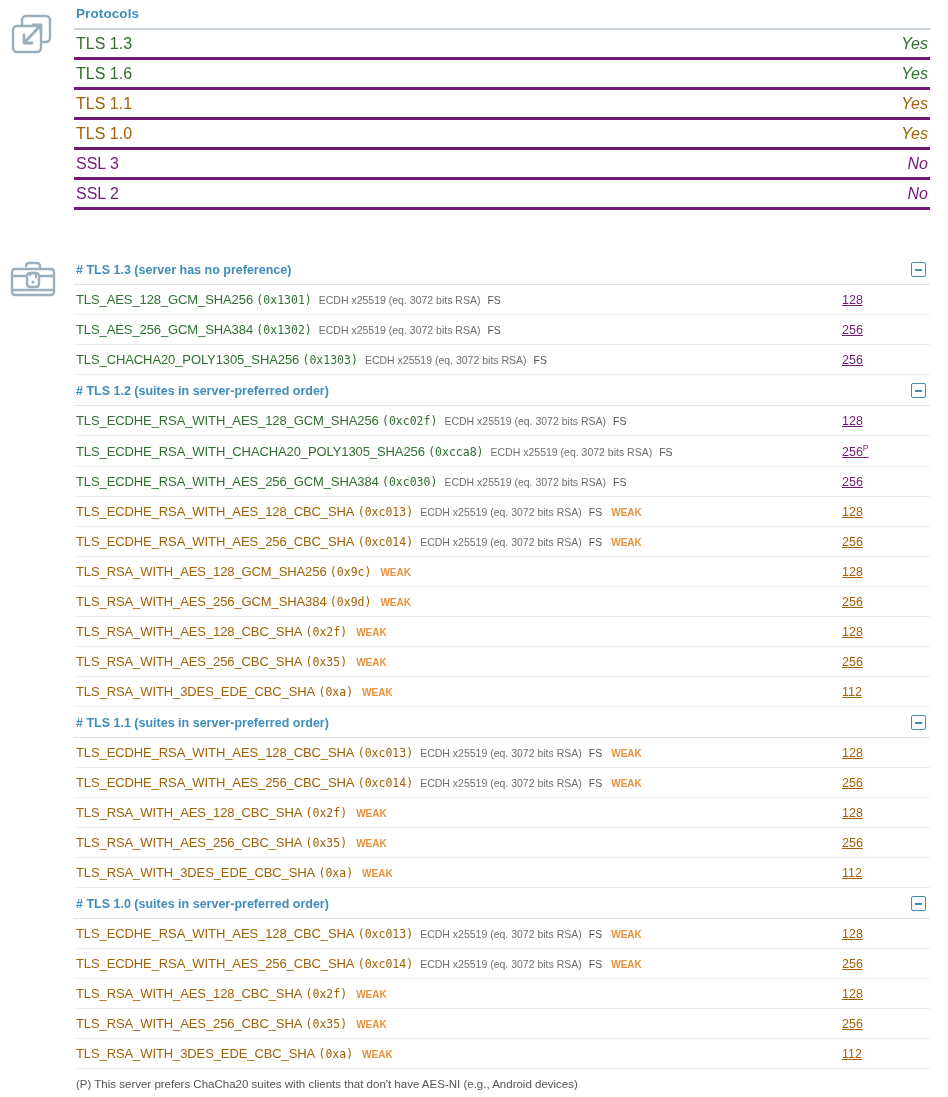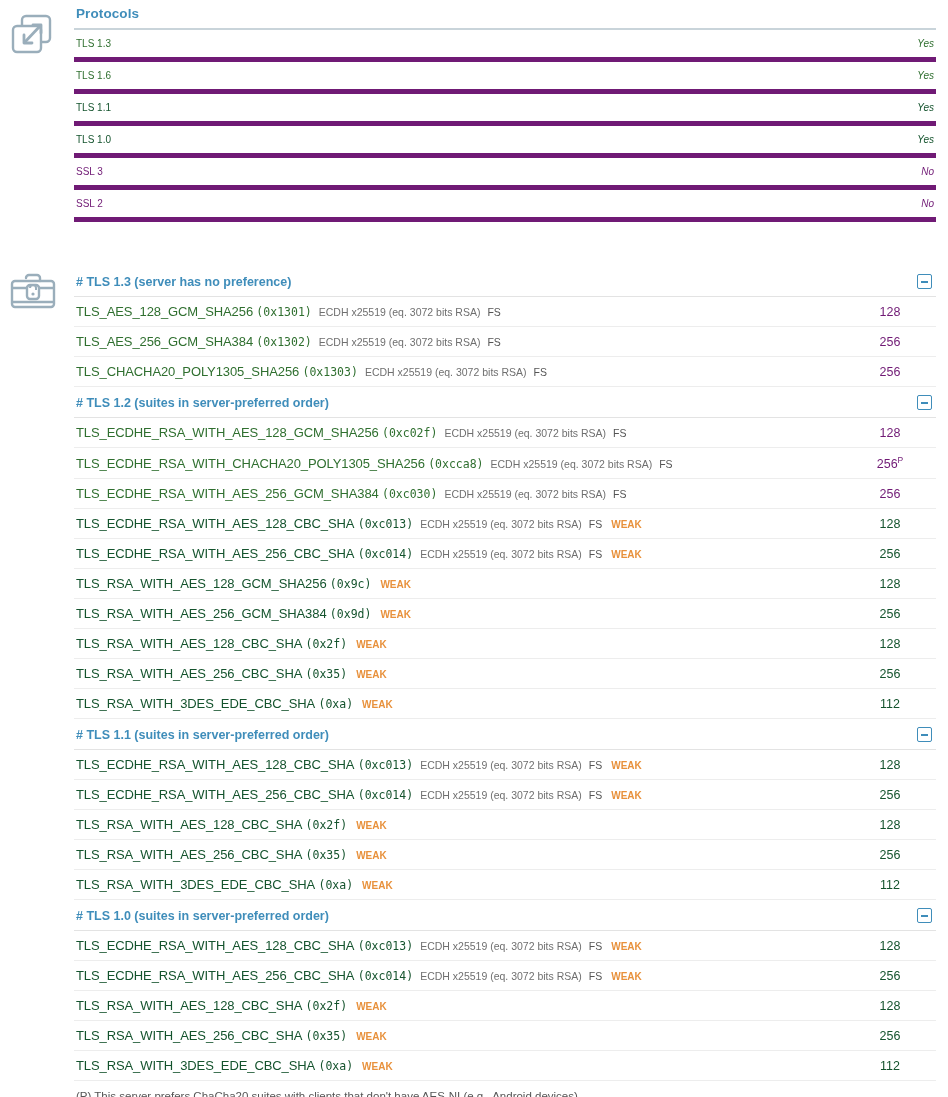--- a/index.html
+++ b/index.html
@@ -16,21 +16,21 @@
     font-size: 12px;
     color: #333333;
     position: relative;
     overflow: hidden;
   }
 
   
   .section {
     position: relative;
     padding-left: 74px;
-    padding-right: 12px;
+    padding-right: 18px;
   }
   .section-icon {
     position: absolute;
     left: 8px;
     top: 10px;
     width: 50px;
     height: 50px;
     color: #9aaebb;
   }
   .section-icon svg { display: block; width: 50px; height: 50px; }
@@ -47,36 +47,36 @@
     margin-bottom: 0;
   }
 
   
   table.tbl {
     width: 100%;
     border-collapse: collapse;
     table-layout: fixed;
   }
   table.tbl td {
-    border-bottom: 5px solid #701a75;
+    border-bottom: 3px solid #701a75;
     padding: 6px 2px 6px 2px;
     vertical-align: middle;
-    font-size: 10px;
+    font-size: 16px;
     line-height: 15px;
   }
   td.val {
     text-align: right;
     white-space: nowrap;
     width: 90px;
     padding-right: 4px;
     font-style: italic;
   }
 
   .c-green  { color: #2f6f2f; }
-  .c-orange { color: #14532d; }
+  .c-orange { color: #a16207; }
   .c-dark   { color: #701a75; }
 
   
   .cs-group-head {
     display: flex;
     align-items: center;
     justify-content: space-between;
     border-bottom: 1px solid #e3e3e3;
     padding: 8px 2px 7px 2px;
     gap: 16px;
@@ -111,23 +111,24 @@
     display: flex;
     align-items: baseline;
     border-bottom: 1px solid #ededed;
     padding: 7px 2px 7px 2px;
     min-height: 28px;
   }
   .cs-row .cs-main { flex: 1 1 auto; white-space: nowrap; overflow: hidden; }
   .cs-row .cs-bits {
     flex: 0 0 auto;
     width: 86px;
-    text-align: center;
+    text-align: left;
     font-size: 12.5px;
     padding-right: 2px;
+    text-decoration: underline;
   }
   .cs-name {
     font-size: 13px;
     letter-spacing: -.1px;
   }
   .cs-hex {
     font-family: "DejaVu Sans Mono", "Liberation Mono", monospace;
     font-size: 11.5px;
   }
   .cs-kx {

